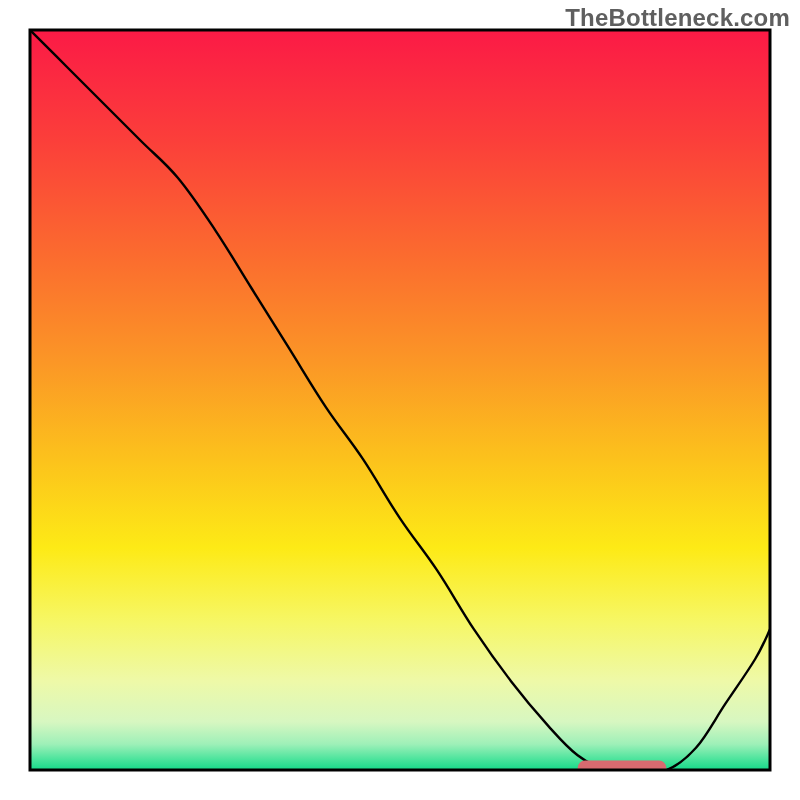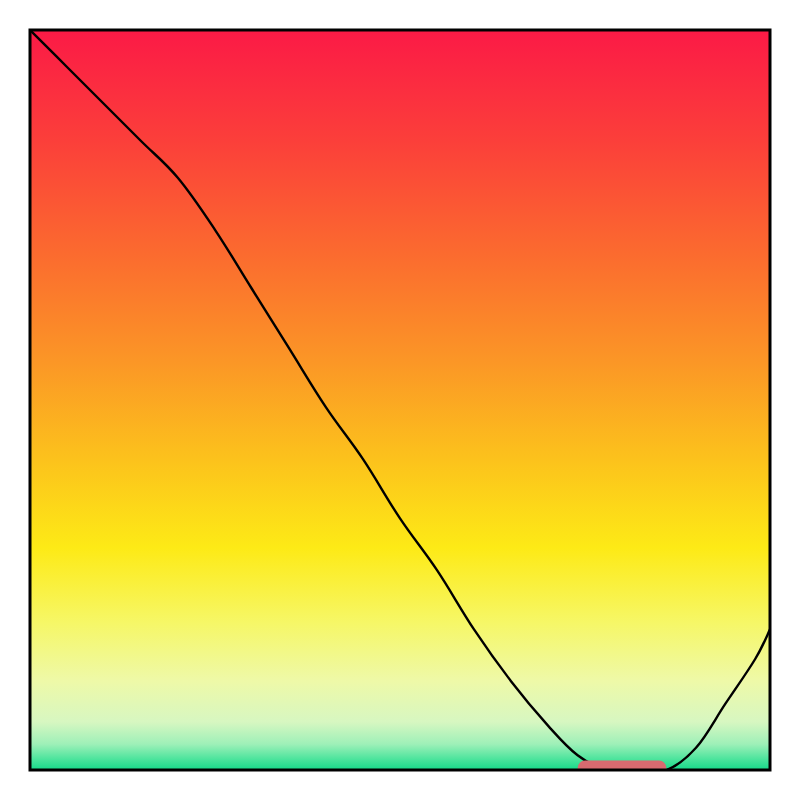--- a/index.html
+++ b/index.html
@@ -28,20 +28,21 @@
   }
   svg {
     display: block;
   }
 </style>
 </head>
 <body>
 
 <div class="stage">
 
+  <div class="watermark">TheBottleneck.com</div>
 
   <svg width="800" height="800" viewBox="0 0 800 800">
     <defs>
       <linearGradient id="heat" x1="0" y1="0" x2="0" y2="1">
 
       <stop offset="0%" stop-color="#fb1a46"></stop>
           <stop offset="15%" stop-color="#fb3f3a"></stop>
           <stop offset="30%" stop-color="#fb6a2f"></stop>
           <stop offset="45%" stop-color="#fb9726"></stop>
           <stop offset="57.99999999999999%" stop-color="#fcc21c"></stop>

